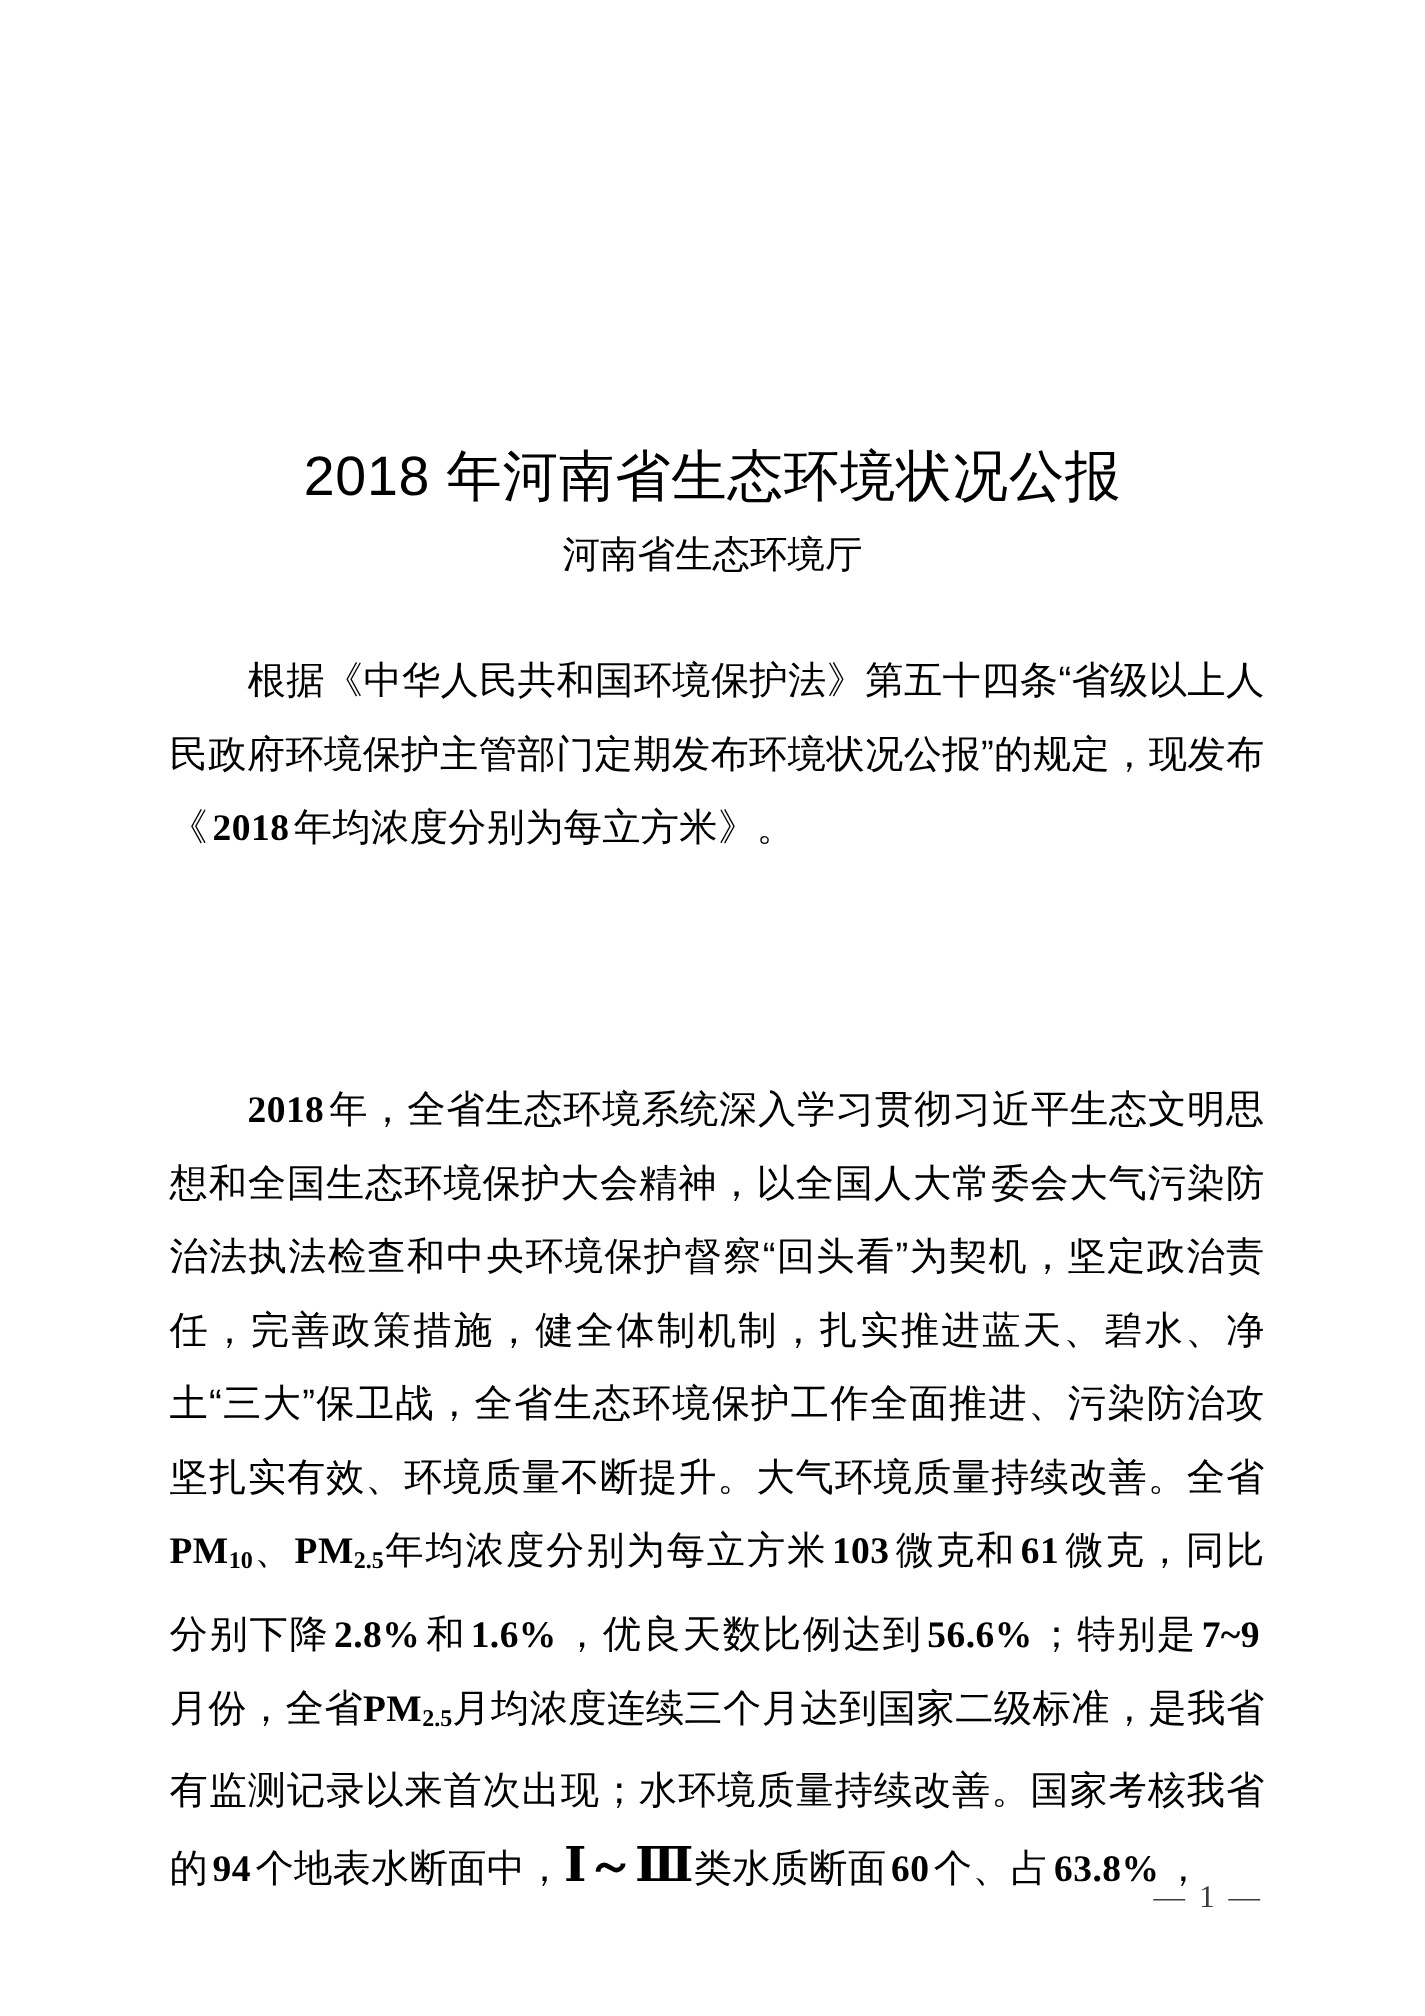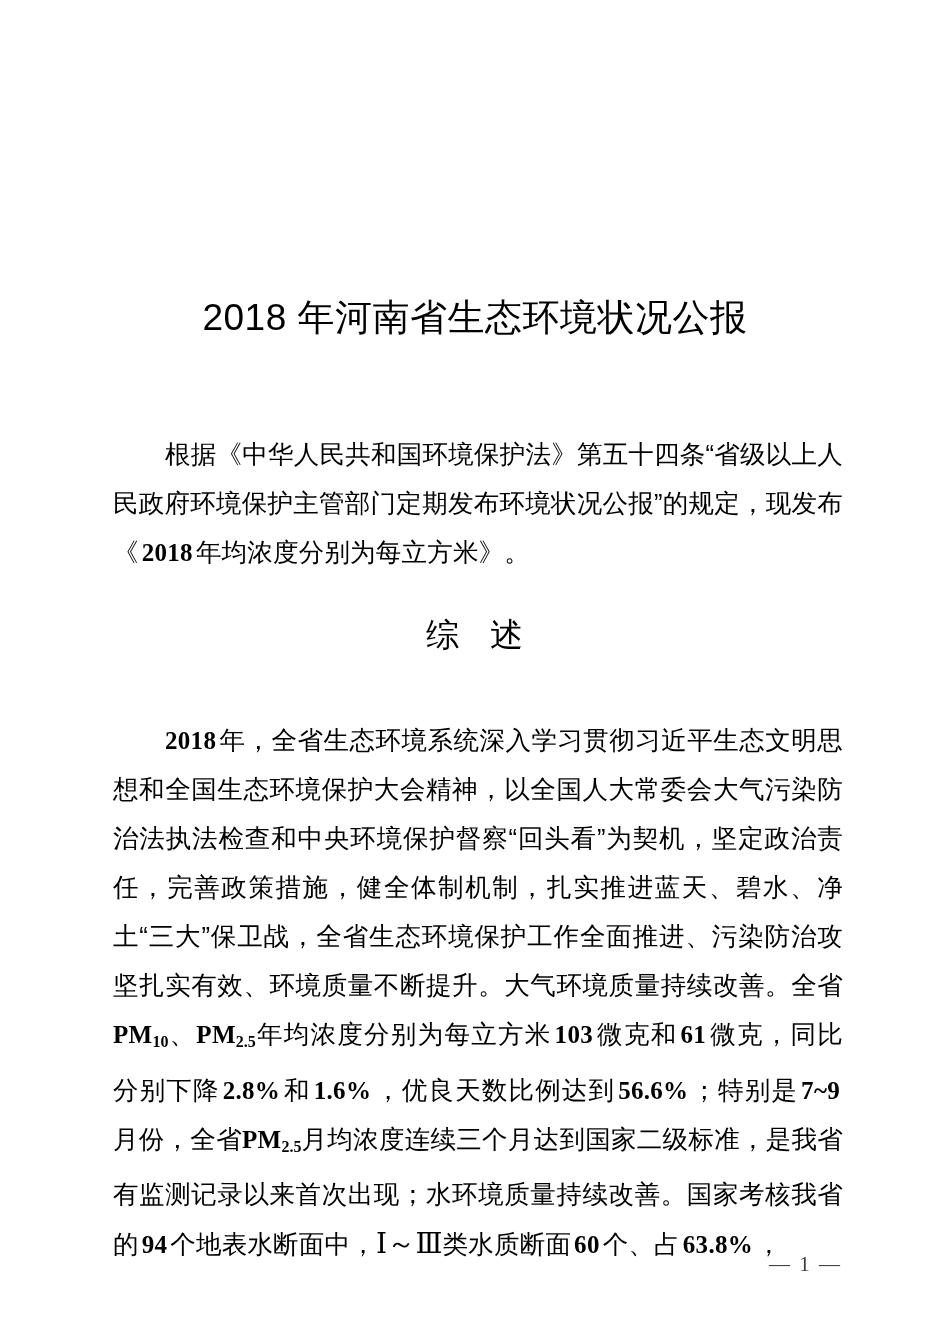--- a/index.html
+++ b/index.html
@@ -78,21 +78,22 @@
   }
   .num.sp-l { margin-left: 3px; }
   .num.sp-r { margin-right: 3px; }
   .num sub {
     font-size: 0.64em;
     vertical-align: -0.22em;
     letter-spacing: 0;
   }
   .roman {
     font-family: "Liberation Serif", "DejaVu Serif", serif;
-    font-size: 28px;
+    font-size: 32px;
+    font-weight: bold;
   }
 
   
   .section-head {
     position: absolute;
     left: 0;
     top: 568px;
     width: 950px;
     text-align: center;
     font-family: "Liberation Sans", "DejaVu Sans", sans-serif;
@@ -122,27 +123,27 @@
     letter-spacing: 2px;
   }
 </style>
 </head>
 <body>
 
 <div class="page">
 
   <div class="title-block">
     <div class="doc-title">2018 年河南省生态环境状况公报</div>
+    <div class="doc-subtitle">河南省生态环境厅</div>
   </div>
 
   <div class="textcol" id="para-citation">
     <div class="para"><span class="ind"></span><span>根据《中华人民共和国环境保护法》第五十四条“省级以上人民政府环境保护主管部门定期发布环境状况公报”的规定，现发布《</span><span class="num sp-l sp-r">2018</span><span>年均浓度分别为每立方米》。</span></div>
   </div>
 
-  <div class="section-head"><span>综</span><span class="gap"></span><span>述</span></div>
 
   <div class="textcol" id="para-overview">
     <div class="para"><span class="ind"></span><span class="num sp-r">2018</span><span>年，全省生态环境系统深入学习贯彻习近平生态文明思想和全国生态环境保护大会精神，以全国人大常委会大气污染防治法执法检查和中央环境保护督察“回头看”为契机，坚定政治责任，完善政策措施，健全体制机制，扎实推进蓝天、碧水、净土“三大”保卫战，全省生态环境保护工作全面推进、污染防治攻坚扎实有效、环境质量不断提升。大气环境质量持续改善。全省</span><span class="num"><span>PM</span><sub>10</sub></span><span>、</span><span class="num"><span>PM</span><sub>2.5</sub></span><span>年均浓度分别为每立方米</span><span class="num sp-l sp-r">103</span><span>微克和</span><span class="num sp-l sp-r">61</span><span>微克，同比分别下降</span><span class="num sp-l sp-r">2.8%</span><span>和</span><span class="num sp-l sp-r">1.6%</span><span>，优良天数比例达到</span><span class="num sp-l sp-r">56.6%</span><span>；特别是</span><span class="num sp-l sp-r">7~9</span><span>月份，全省</span><span class="num"><span>PM</span><sub>2.5</sub></span><span>月均浓度连续三个月达到国家二级标准，是我省有监测记录以来首次出现；水环境质量持续改善。国家考核我省的</span><span class="num sp-l sp-r">94</span><span>个地表水断面中，</span><span class="roman sp-l sp-r">Ⅰ～Ⅲ</span><span>类水质断面</span><span class="num sp-l sp-r">60</span><span>个、占</span><span class="num sp-l sp-r">63.8%</span><span>，</span></div>
   </div>
 
   <div class="footer">— 1 —</div>
 
 </div>
 
 </body></html>

